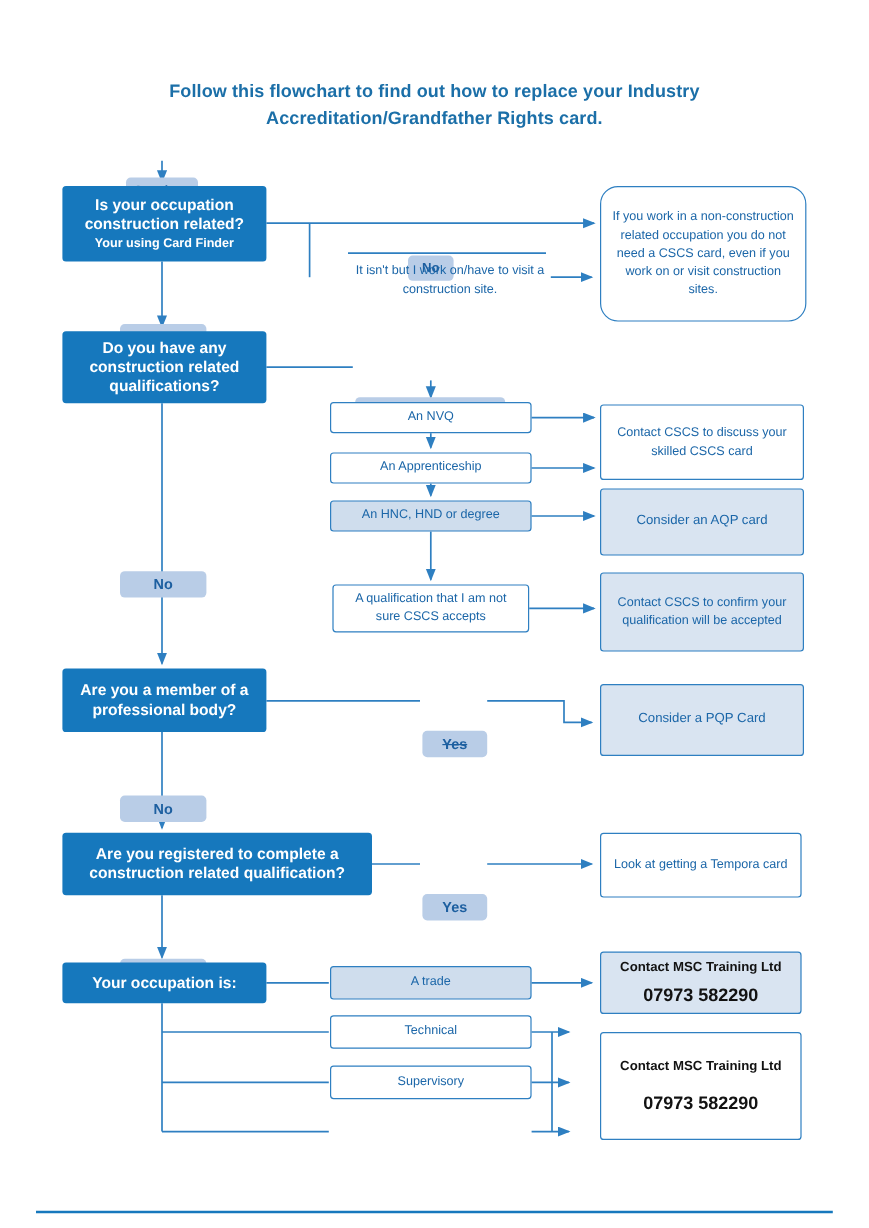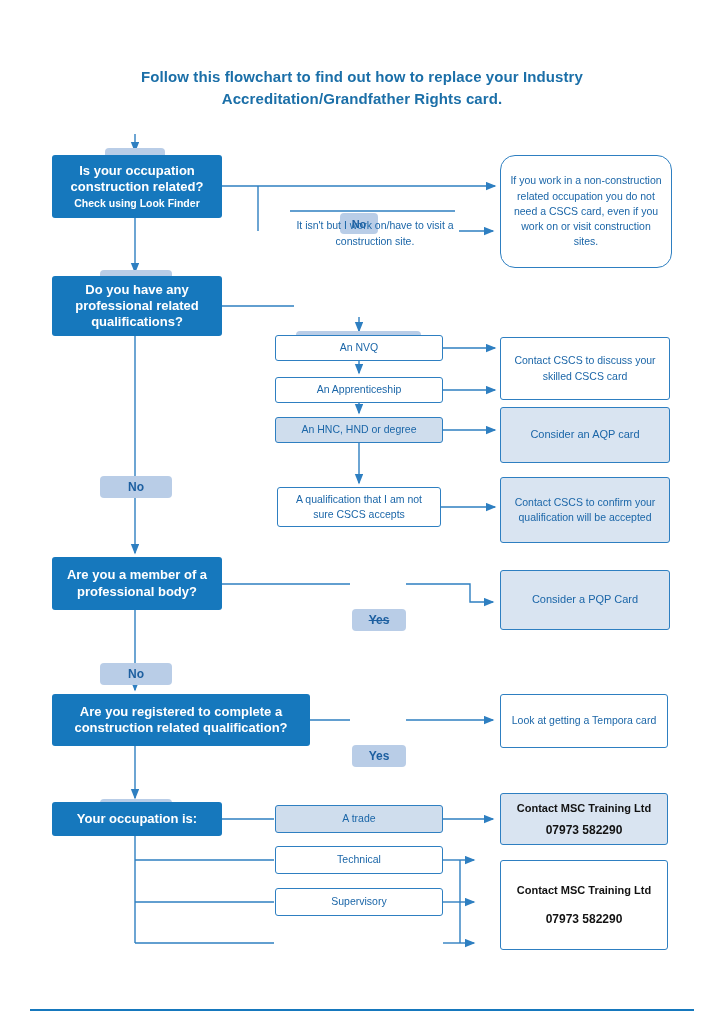--- a/index.html
+++ b/index.html
@@ -25,21 +25,21 @@
     display:flex;flex-direction:column;align-items:center;justify-content:center;text-align:center;
     border-radius:3px;font-size:10.5px;line-height:1.45;padding:3px 8px;box-sizing:border-box;}
   .obox.fill{background:#d9e4f1;}
   .obox.fill2{background:#cfdded;}
   .obox.med{font-size:11px;}
 
   .contact{position:absolute;border:1.4px solid #2e7fc1;background:#ffffff;color:#121212;
     font-weight:bold;display:flex;flex-direction:column;align-items:center;justify-content:center;
     text-align:center;border-radius:3px;font-size:11px;box-sizing:border-box;}
   .contact.fill{background:#d9e4f1;}
-  .contact .phone{margin-top:9px;font-size:12px;}
+  .contact .phone{margin-top:9px;font-size:15px;}
   .contact.tall .phone{margin-top:16px;}
 
   .freetext{position:absolute;color:#1b66a8;font-size:10.5px;text-align:center;line-height:1.5;}
 </style>
 </head>
 <body>
 
 <div id="stage">
 
   <svg class="lines" viewBox="0 0 724 1023" xmlns="http://www.w3.org/2000/svg">
@@ -94,32 +94,32 @@
     </g>
     <line x1="30" y1="1010" x2="694" y2="1010" stroke="#1678bd" stroke-width="2.2"></line>
   </svg>
 
   <div class="main-title">Follow this flowchart to find out how to replace your Industry Accreditation/Grandfather Rights card.</div>
 
   <div class="chip small" style="left:105px;top:112px;width:60px;height:22px;">Start here</div>
 
   <div class="qbox" style="left:52px;top:155px;width:170px;height:63px;">
     <span>Is your occupation construction related?</span>
-    <span class="sub">Check using Look Finder</span>
+    <span class="sub">Your using Card Finder</span>
   </div>
 
   <div class="chip" style="left:340px;top:177px;width:38px;height:21px;font-size:11px;">No</div>
 
   <div class="freetext" style="left:292px;top:218px;width:166px;">It isn't but I work on/have to visit a construction site.</div>
 
   <div class="obox" style="left:500px;top:155px;width:172px;height:113px;border-radius:15px;">If you work in a non-construction related occupation you do not need a CSCS card, even if you work on or visit construction sites.</div>
 
   <div class="chip" style="left:100px;top:234px;width:72px;height:21px;">Yes</div>
 
-  <div class="qbox" style="left:52px;top:276px;width:170px;height:60px;">Do you have any professional related qualifications?</div>
+  <div class="qbox" style="left:52px;top:276px;width:170px;height:60px;">Do you have any construction related qualifications?</div>
 
   <div class="chip" style="left:296px;top:295px;width:125px;height:22px;">Yes. I have:</div>
 
   <div class="obox" style="left:275px;top:335px;width:168px;height:26px;">An NVQ</div>
   <div class="obox" style="left:275px;top:377px;width:168px;height:26px;">An Apprenticeship</div>
   <div class="obox fill2" style="left:275px;top:417px;width:168px;height:26px;">An HNC, HND or degree</div>
   <div class="obox" style="left:277px;top:487px;width:164px;height:40px;">A qualification that I am not sure CSCS accepts</div>
 
   <div class="obox" style="left:500px;top:337px;width:170px;height:63px;">Contact CSCS to discuss your skilled CSCS card</div>
   <div class="obox fill med" style="left:500px;top:407px;width:170px;height:56px;">Consider an AQP card</div>

